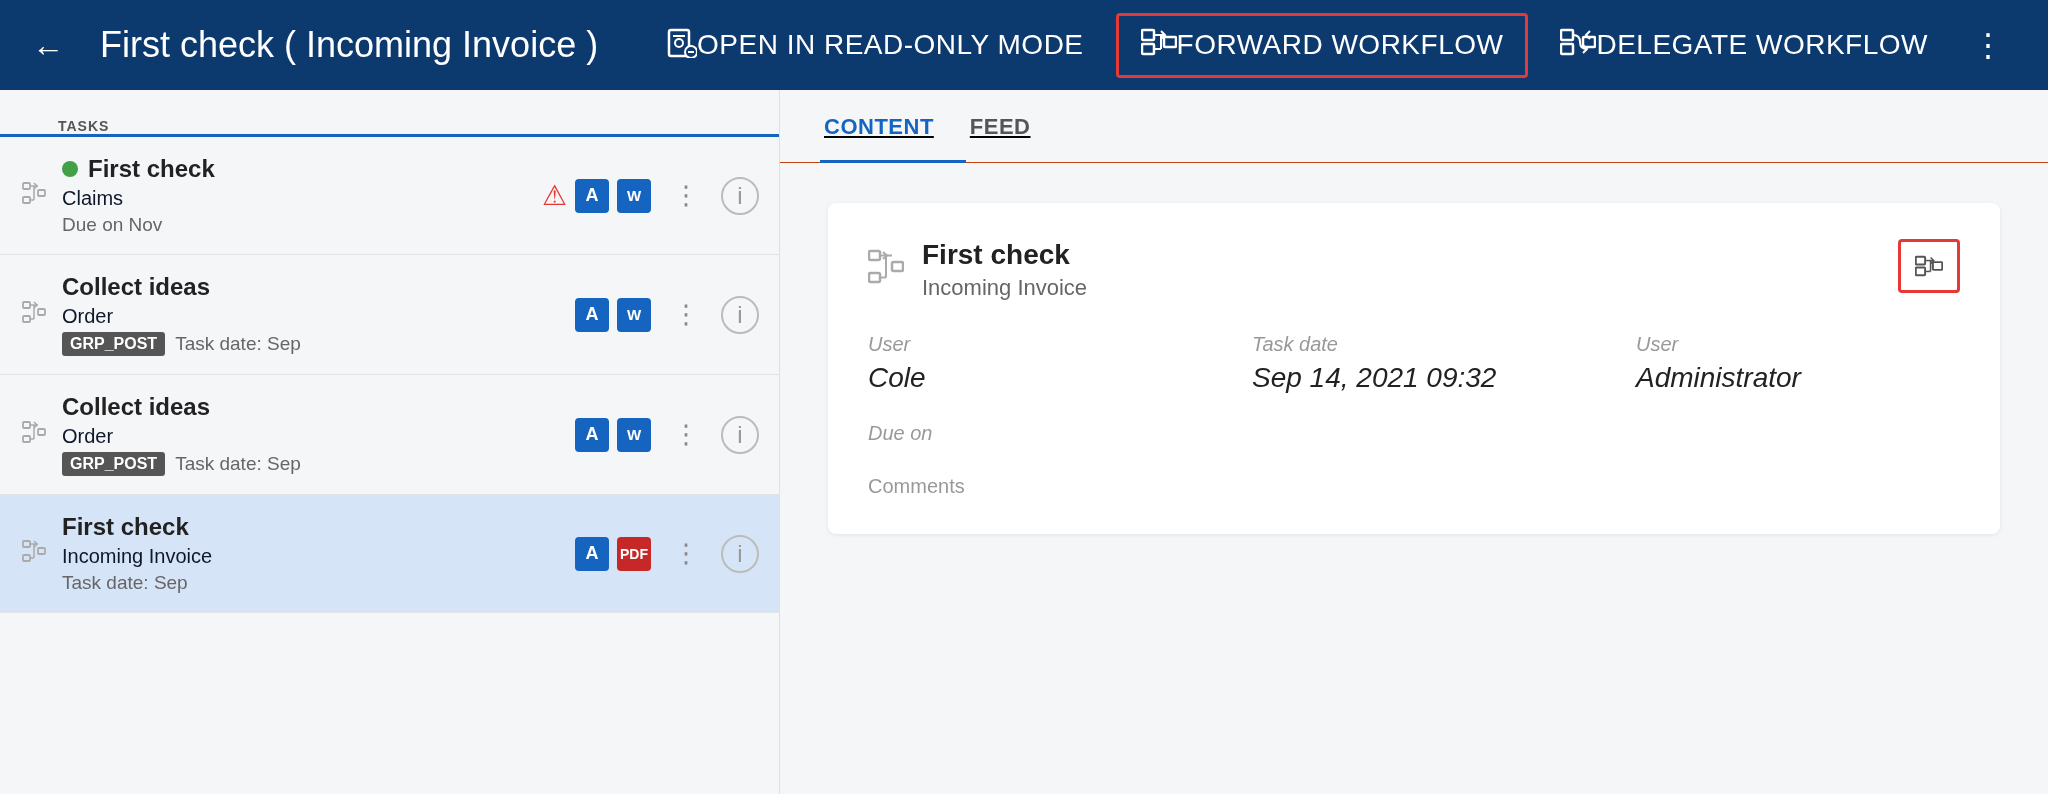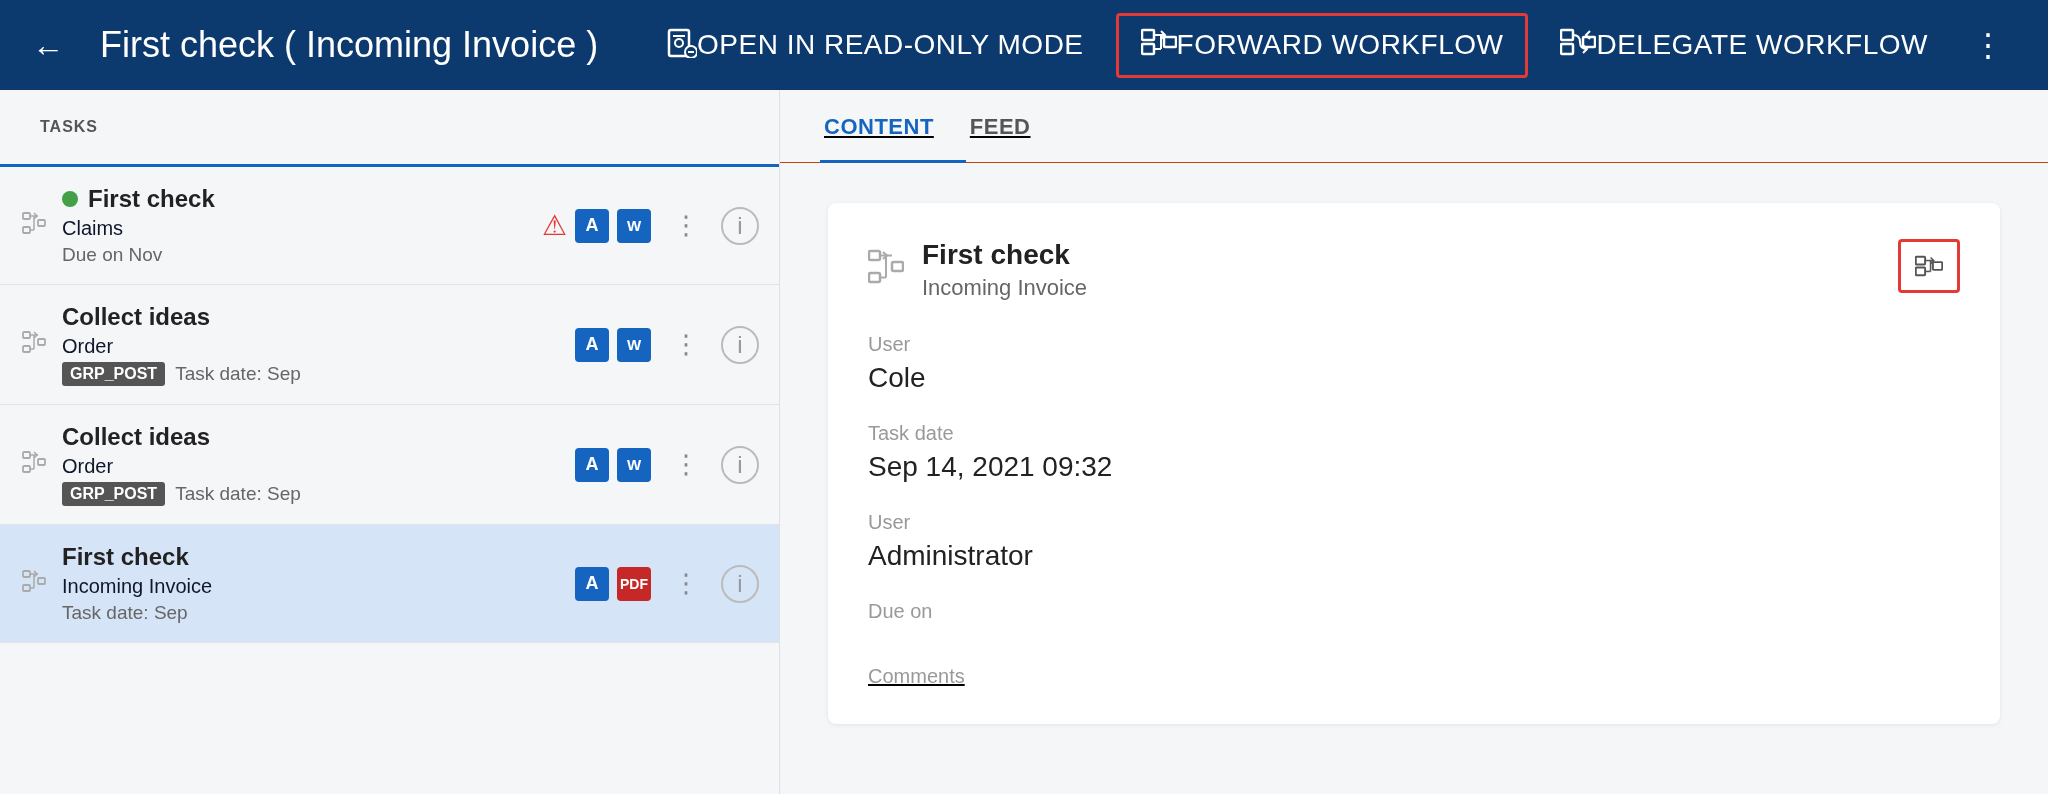--- a/index.html
+++ b/index.html
@@ -73,25 +73,26 @@
     }
 
     
     .left-panel {
       width: 780px;
       background: #f5f6f8;
       border-right: 1px solid #dde1e7;
       overflow-y: auto;
     }
     .tasks-header {
-      padding: 28px 40px 28px 40px;
-      font-size: 16px;
+      padding: 28px 40px 0 40px;
+      font-size: 14px;
       font-weight: 700;
       color: #555;
       letter-spacing: 1px;
+      margin-left: 18px;
     }
     .tasks-divider {
       height: 3px;
       background: #1565c0;
       width: 100%;
       margin-bottom: 0;
     }
 
     
     .task-item {
@@ -278,41 +279,41 @@
       align-items: center;
       justify-content: center;
       cursor: pointer;
       font-size: 24px;
       color: #555;
       background: white;
     }
 
     .content-fields {
       display: grid;
-      grid-template-columns: 1fr;
+      grid-template-columns: 1fr 1fr 1fr;
       gap: 28px 60px;
+      font-style: italic;
     }
     .field-group {}
     .field-label {
       font-size: 20px;
       color: #999;
       margin-bottom: 6px;
     }
     .field-value {
       font-size: 28px;
       color: #222;
       font-weight: 400;
     }
     .field-value.large {
       font-size: 28px;
     }
 
     .comments-section {
-      margin-top: 36px;
-      text-decoration: underline;
+      margin-top: 24px;
     }
     .comments-label {
       font-size: 20px;
       color: #999;
     }
   </style>
 </head>
 <body>
 
 <div class="header">

